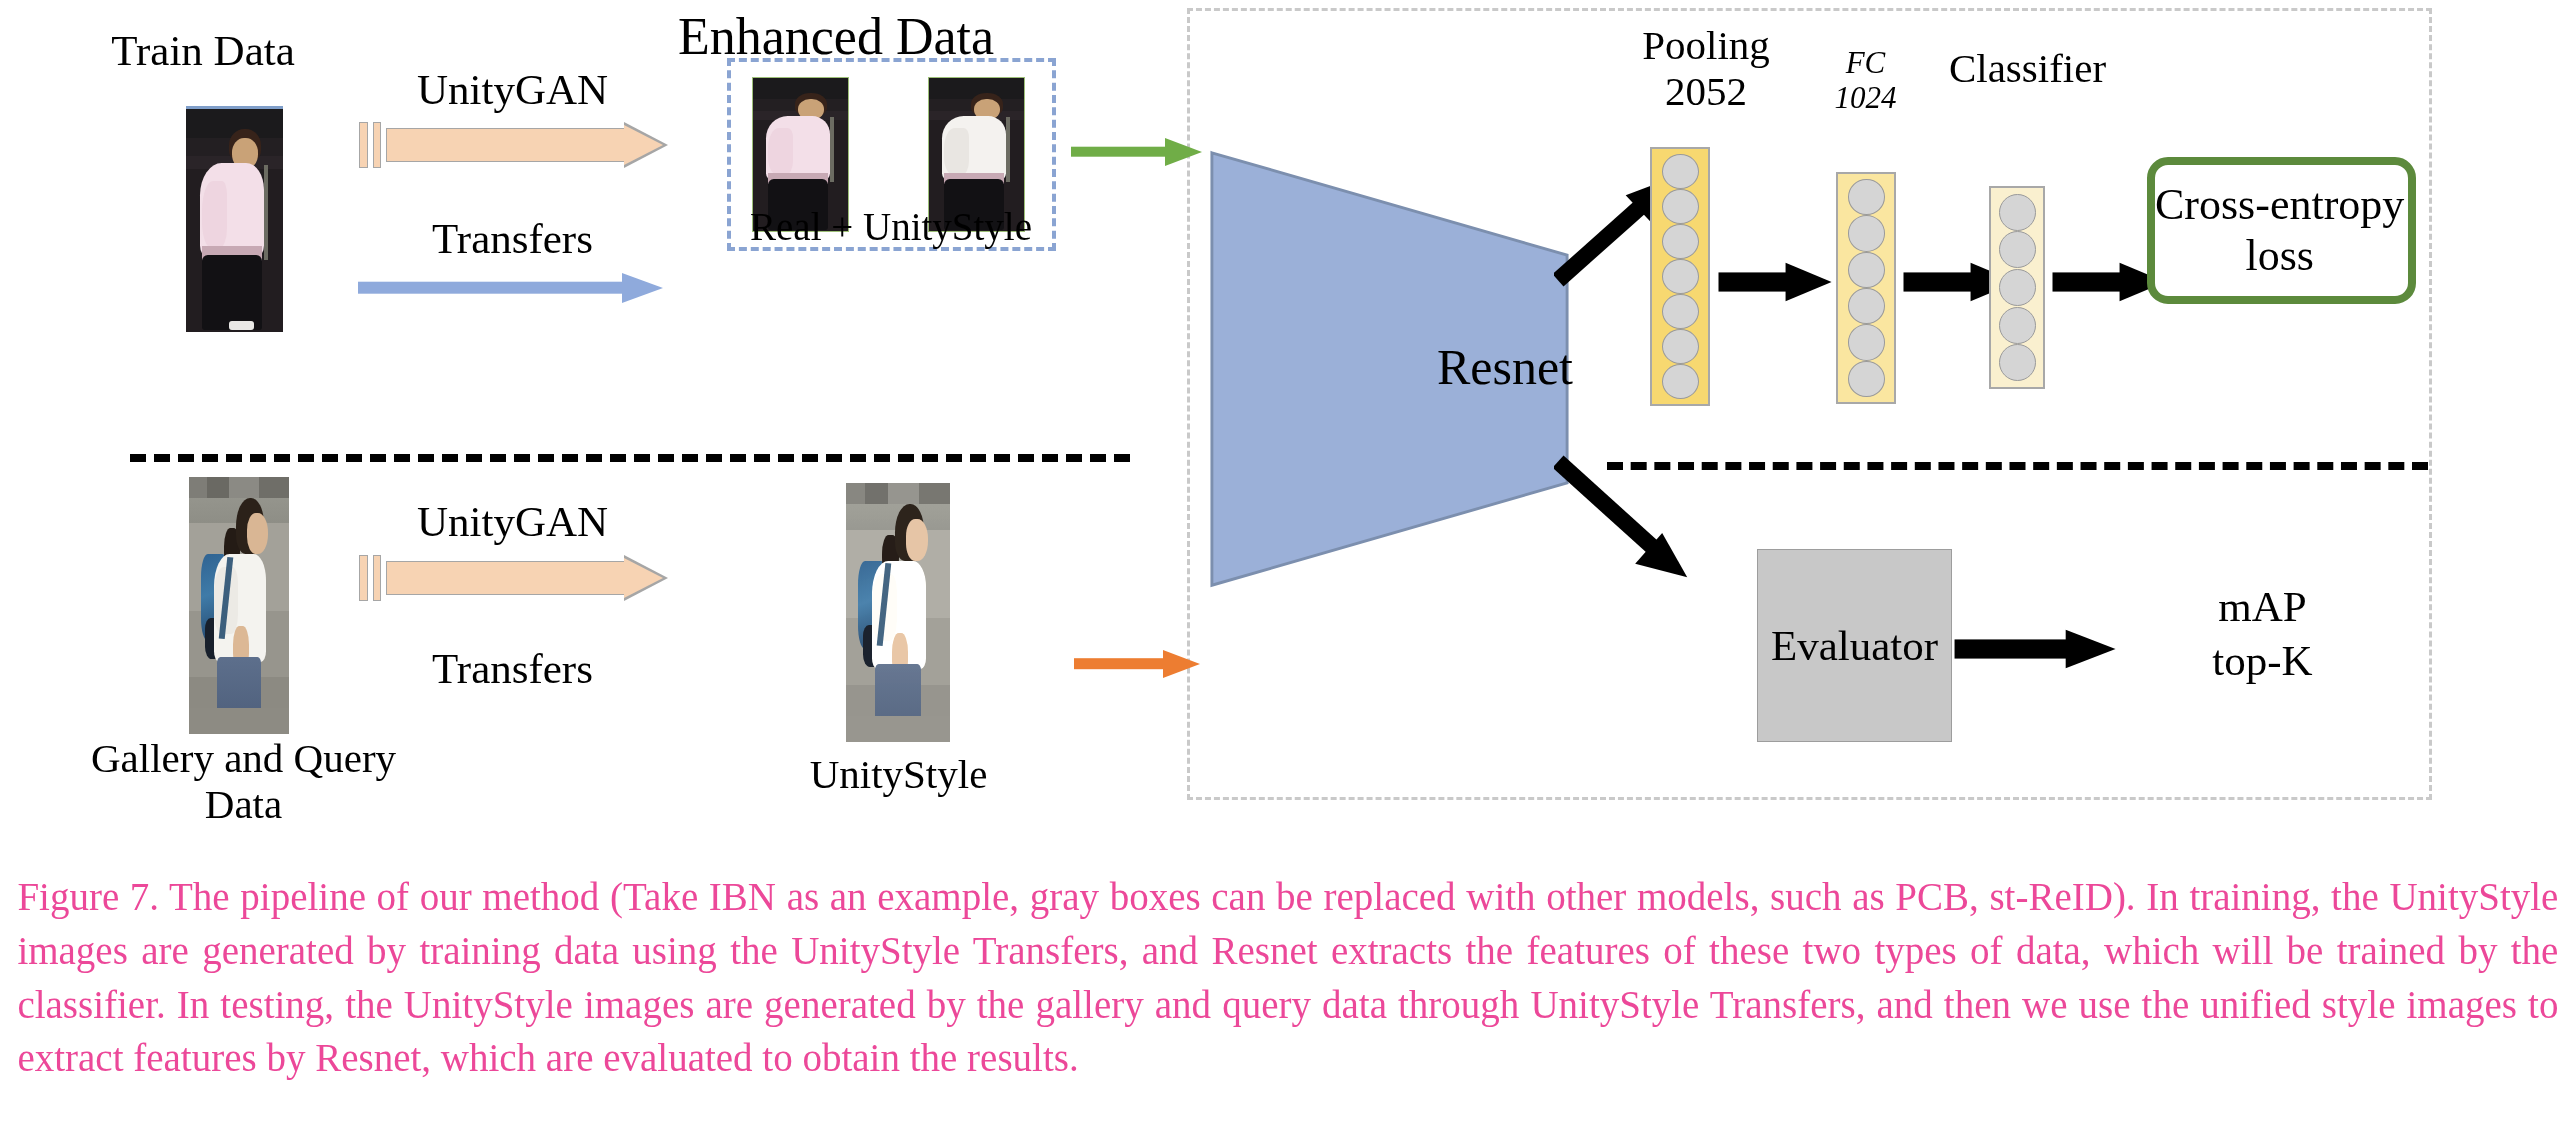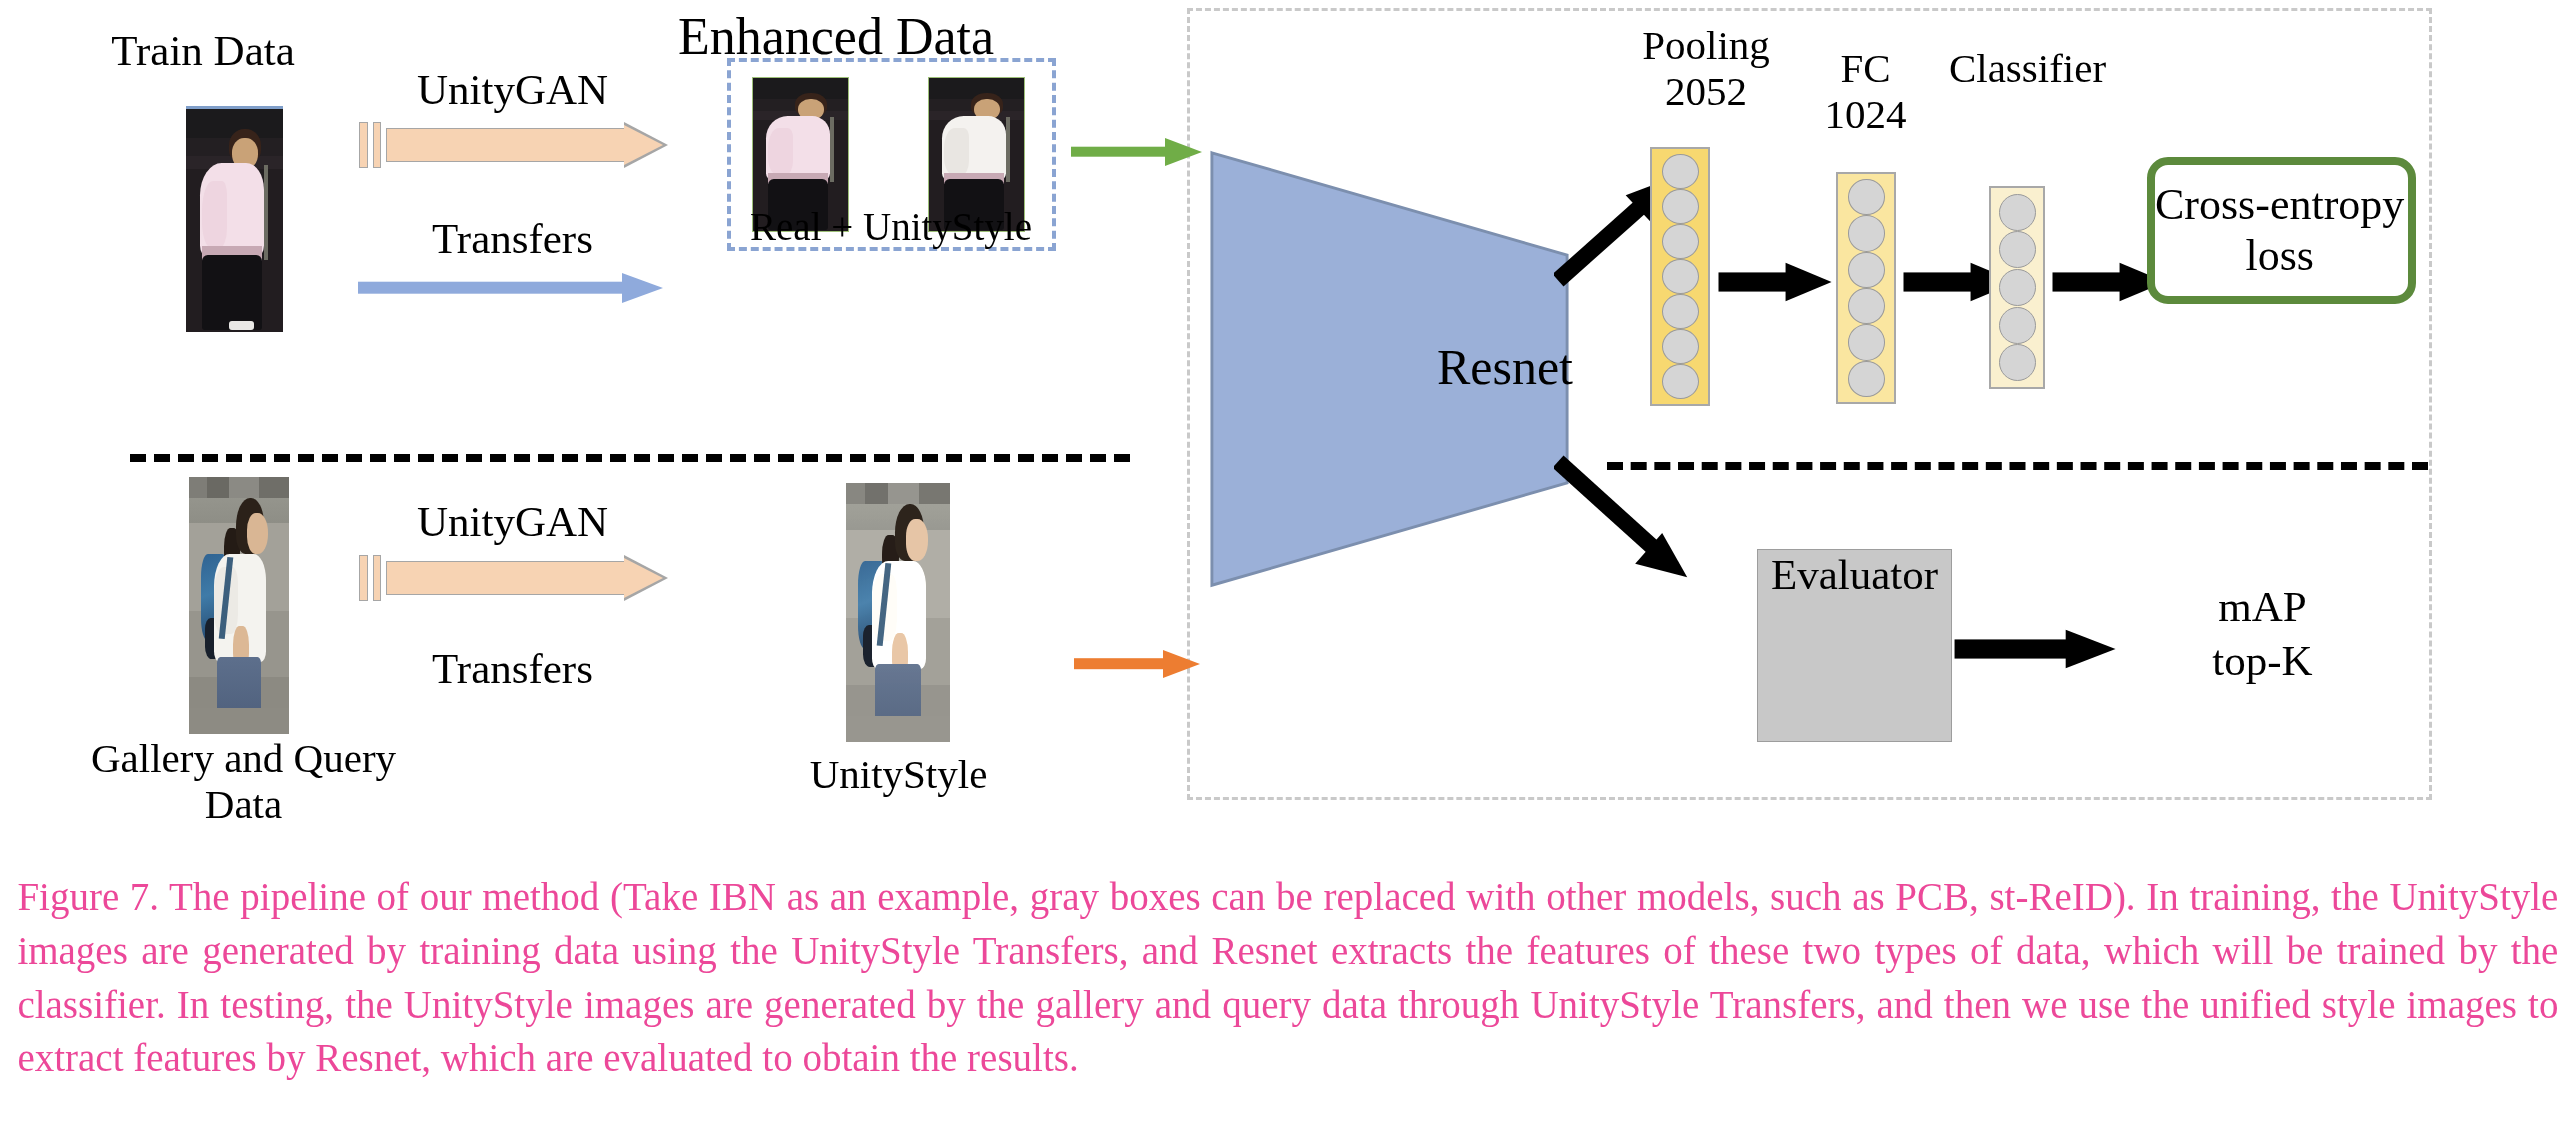--- a/index.html
+++ b/index.html
@@ -217,20 +217,21 @@
     text-align: center;
     line-height: 1.14;
     white-space: pre-line;
   }
   .eval-box {
     position: absolute;
     box-sizing: border-box;
     background: #c8c8c8;
     border: 1.9px solid #9d9d9d;
     display: flex;
+    align-items: center;
     justify-content: center;
   }
   .trapezoid {
     position: absolute;
   }
   .trapezoid svg { display: block; }
   .trapezoid .tname {
     position: absolute;
     left: 0; right: 0;
     text-align: right;
@@ -399,21 +400,21 @@
     <span class="node"></span>
     <span class="node"></span>
     <span class="node"></span>
   </div>
 
   <svg class="abs" style="left:1718px; top:259px;" width="116" height="46" viewBox="0 0 120 48">
     <rect x="0" y="14" width="78" height="20" fill="#000"></rect>
     <polygon points="70,4 118,24 70,44" fill="#000"></polygon>
   </svg>
 
-  <div class="label" style="left:1759px; top:46px; width:213px; font-size:41px;">FC
+  <div class="label" style="left:1759px; top:46px; width:213px; font-size:31px;font-style:italic;">FC
 1024</div>
 
   <div class="col" style="left:1836px; top:172px; width:60px; height:232px; background:#fae6a0;">
     <span class="node"></span>
     <span class="node"></span>
     <span class="node"></span>
     <span class="node"></span>
     <span class="node"></span>
     <span class="node"></span>
   </div>

